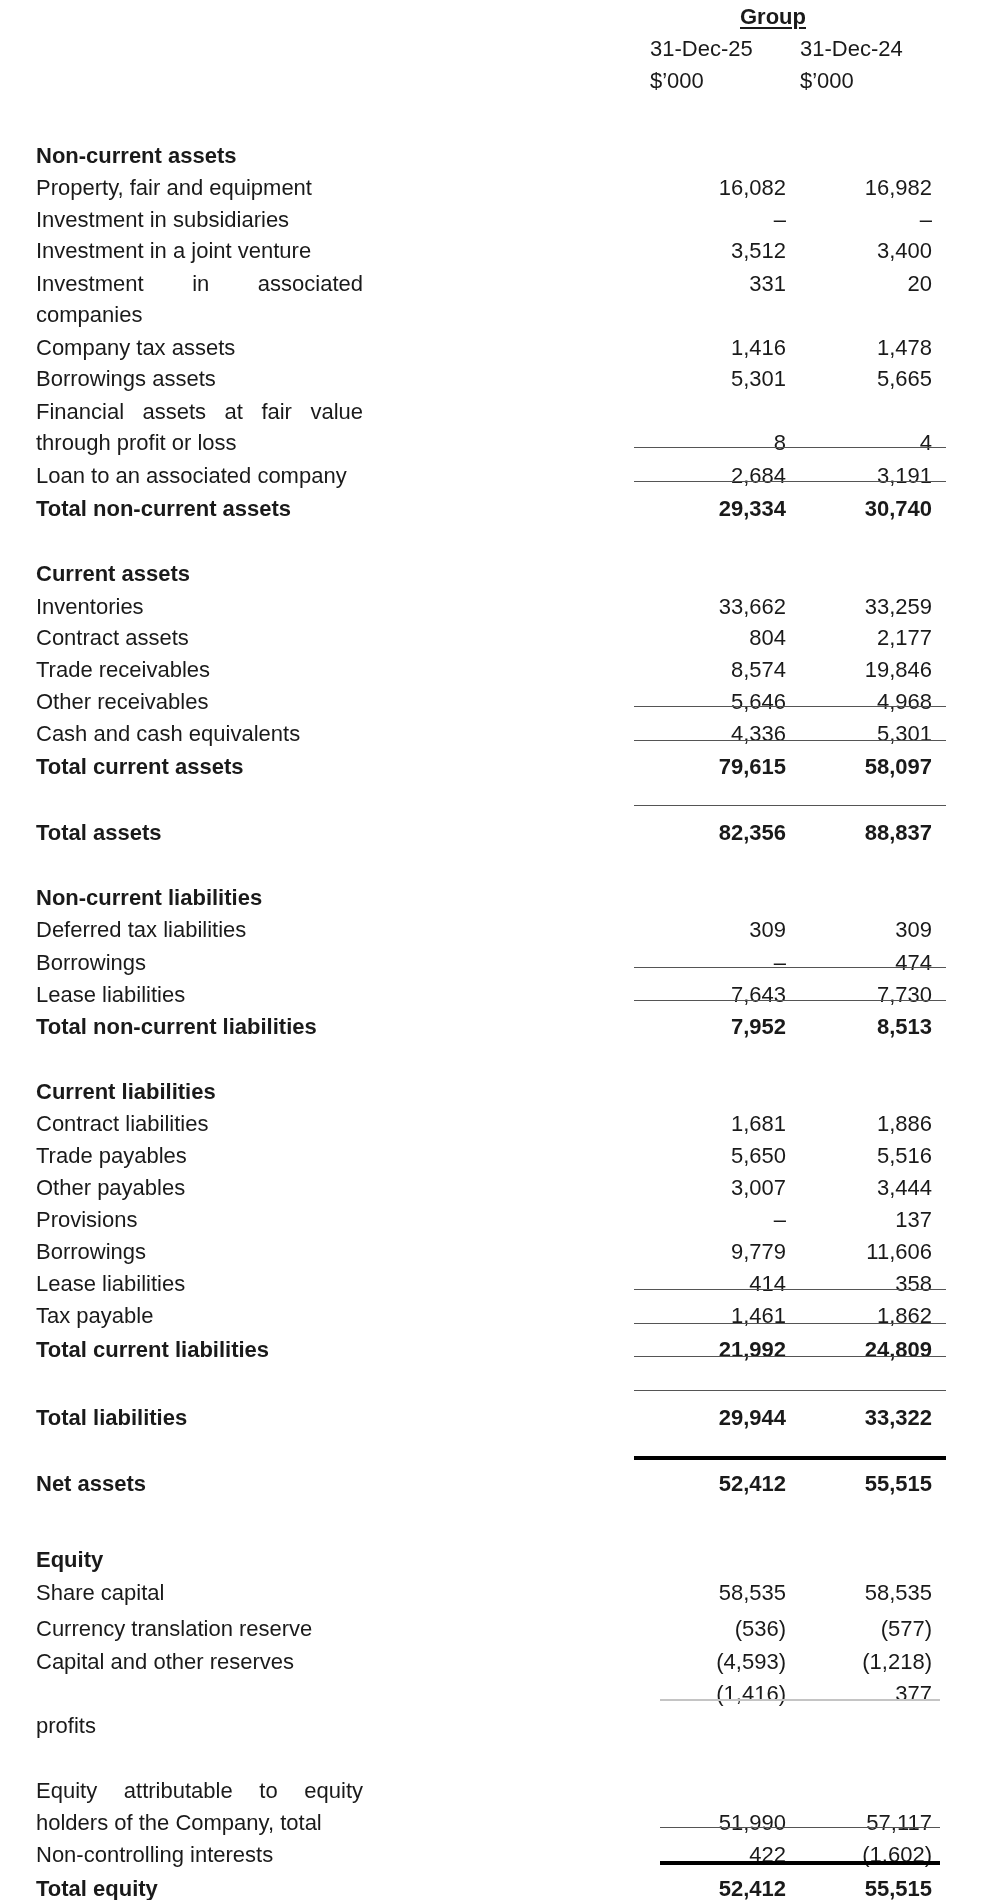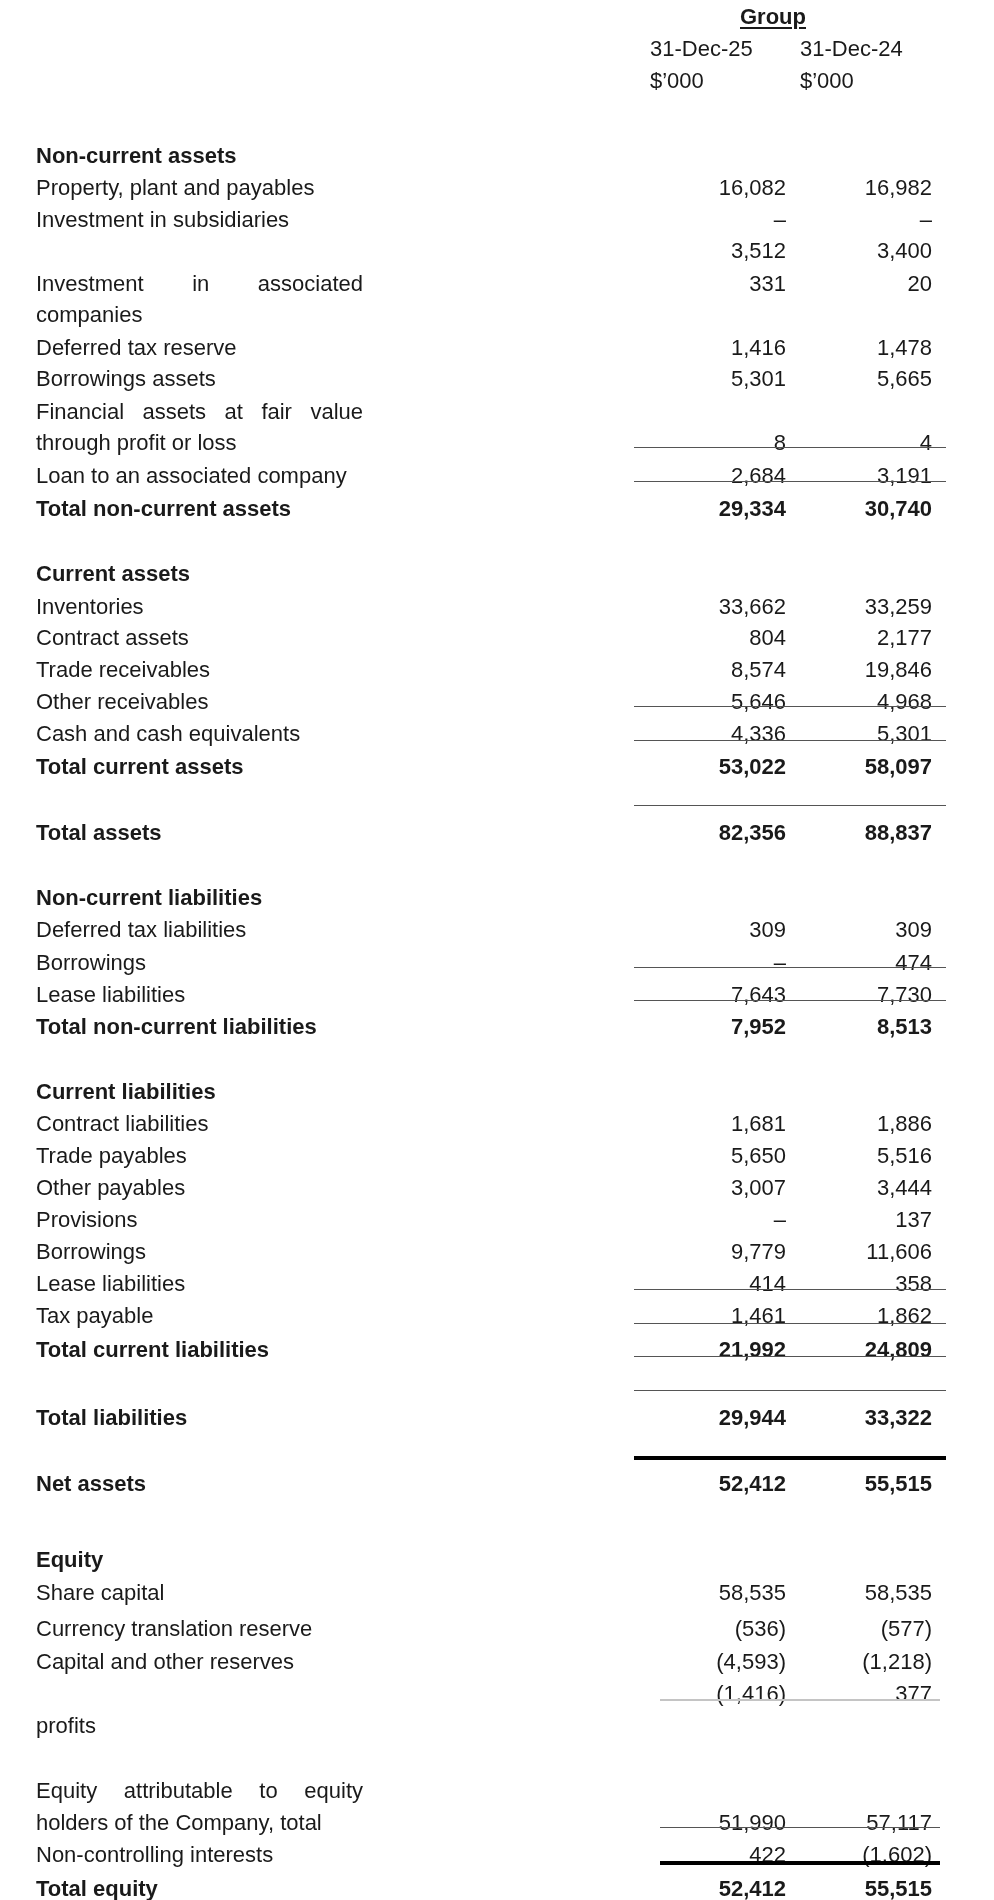--- a/index.html
+++ b/index.html
@@ -28,43 +28,44 @@
 <div class="hdr h1" style="top:33px">31-Dec-25</div>
 <div class="hdr h2" style="top:33px">31-Dec-24</div>
 <div class="hdr h1" style="top:65px">$’000</div>
 <div class="hdr h2" style="top:65px">$’000</div>
 
 <div class="r" style="top:96px">
     <span class="lbl b">Non-current assets</span>
   </div>
 
 <div class="r" style="top:128px">
-    <span class="lbl">Property, plant and payables</span>
+    <span class="lbl">Property, fair and equipment</span>
     <span class="v1">16,082</span>
     <span class="v2">16,982</span>
   </div>
 <div class="r" style="top:160px">
     <span class="lbl">Investment in subsidiaries</span>
     <span class="v1">–</span>
     <span class="v2">–</span>
   </div>
 <div class="r" style="top:191px">
+    <span class="lbl">Investment in a joint venture</span>
     <span class="v1">3,512</span>
     <span class="v2">3,400</span>
   </div>
 <div class="r" style="top:224px">
     <span class="lbl just">Investment in associated</span>
     <span class="v1">331</span>
     <span class="v2">20</span>
   </div>
 <div class="r" style="top:255px">
     <span class="lbl">companies</span>
   </div>
 <div class="r" style="top:288px">
-    <span class="lbl">Deferred tax reserve</span>
+    <span class="lbl">Company tax assets</span>
     <span class="v1">1,416</span>
     <span class="v2">1,478</span>
   </div>
 <div class="r" style="top:319px">
     <span class="lbl">Borrowings assets</span>
     <span class="v1">5,301</span>
     <span class="v2">5,665</span>
   </div>
 <div class="r" style="top:352px">
     <span class="lbl just">Financial assets at fair value</span>
@@ -111,21 +112,21 @@
     <span class="v2">4,968</span>
   </div>
 <div class="r" style="top:674px">
     <span class="lbl">Cash and cash equivalents</span>
     <span class="v1">4,336</span>
     <span class="v2">5,301</span>
   </div>
 <div class="ln a" style="top:706px"></div>
 <div class="r b" style="top:707px">
     <span class="lbl">Total current assets</span>
-    <span class="v1">53,022</span>
+    <span class="v1">79,615</span>
     <span class="v2">58,097</span>
   </div>
 <div class="ln a" style="top:740px"></div>
 
 <div class="r b" style="top:773px">
     <span class="lbl">Total assets</span>
     <span class="v1">82,356</span>
     <span class="v2">88,837</span>
   </div>
 <div class="ln a" style="top:805px"></div>

